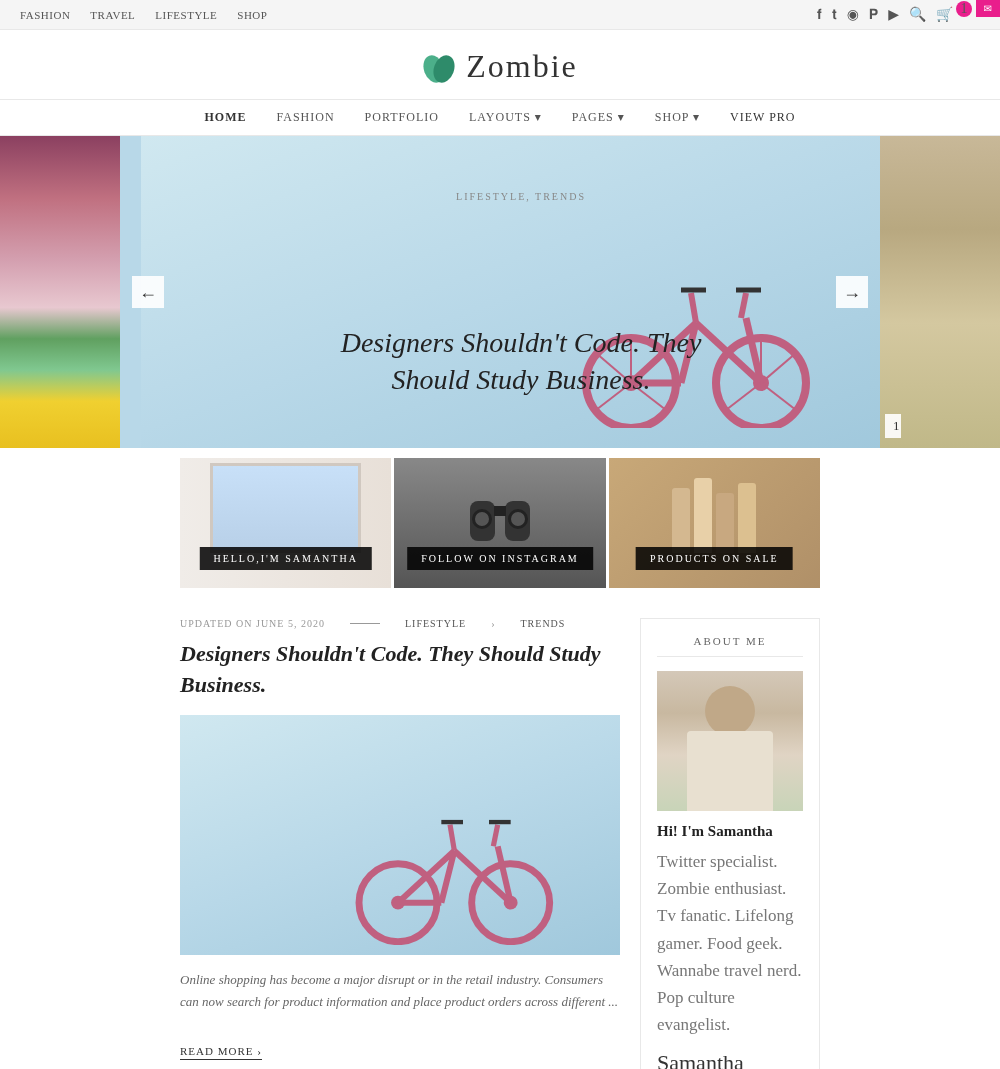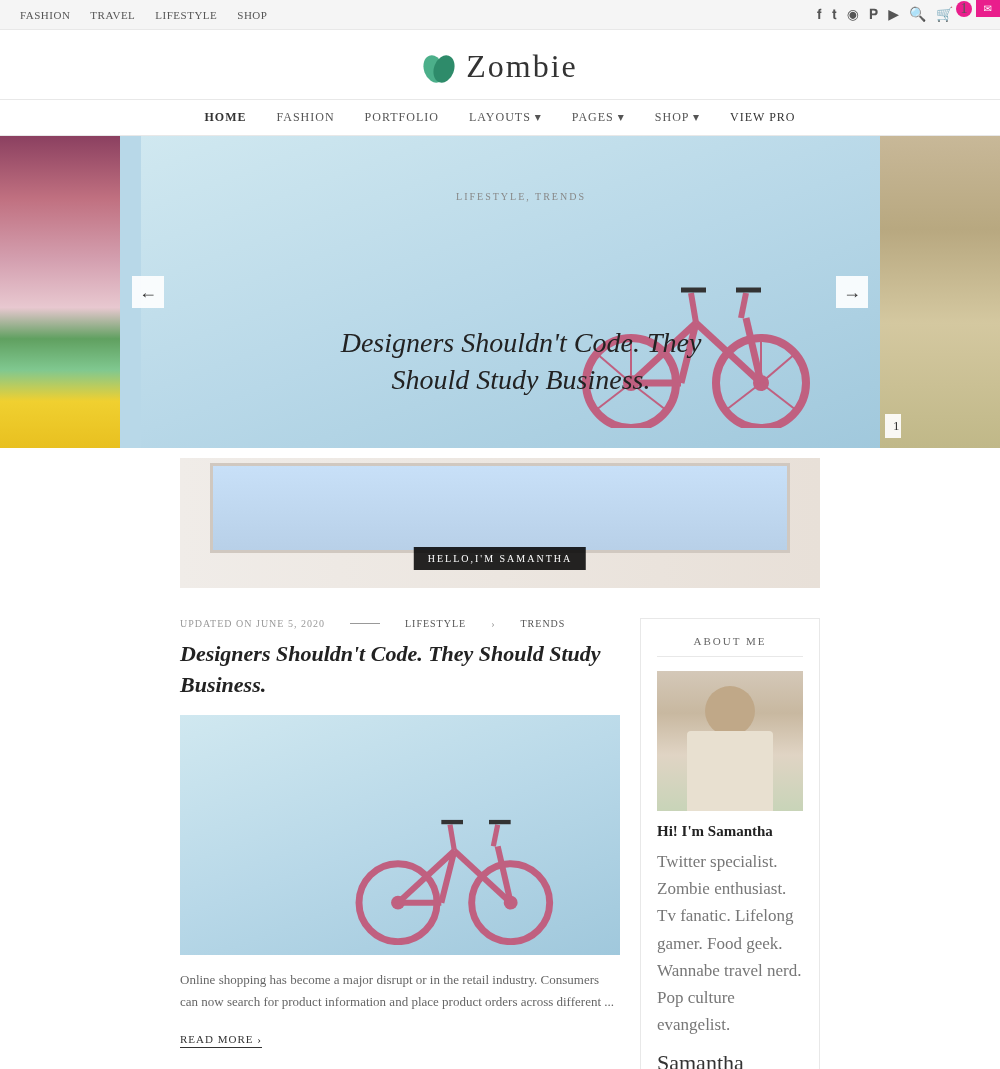--- a/index.html
+++ b/index.html
@@ -222,21 +222,22 @@
       height: 240px;
       background: linear-gradient(135deg, #c8dce8 0%, #a8c8d8 40%, #90b8cc 100%);
       margin-bottom: 14px;
       position: relative;
       overflow: hidden;
     }
     .article-excerpt {
       font-size: 13px;
       color: #666;
       line-height: 1.7;
-      margin-bottom: 16px;
+      margin-bottom: 28px;
+      font-style: italic;
     }
     .read-more {
       font-size: 11px;
       text-transform: uppercase;
       letter-spacing: 1px;
       color: #333;
       text-decoration: none;
       border-bottom: 1px solid #333;
       padding-bottom: 2px;
     }
@@ -439,20 +440,45 @@
   <div class="hero-arrow hero-arrow-right">→</div>
 </div>
 
 <div class="banners">
   <div class="banner-item banner-1">
 
     <div style="position:absolute;inset:0;background:linear-gradient(to right,#f0ece8 0%,#e8e0d8 100%);">
       <div style="position:absolute;top:5px;left:30px;right:30px;bottom:35px;background:linear-gradient(to bottom,#c8e0f8 0%,#b8d0e8 100%);border:3px solid #d0c8c0;"></div>
     </div>
     <div class="banner-label">HELLO,I'M SAMANTHA</div>
+  </div>
+  <div class="banner-item banner-2">
+    <div style="position:absolute;inset:0;background:linear-gradient(to bottom,#888 0%,#555 100%);display:flex;align-items:center;justify-content:center;">
+
+      <div style="width:60px;height:45px;position:relative;">
+        <div style="width:25px;height:40px;background:#333;border-radius:8px;position:absolute;left:0;top:0;"></div>
+        <div style="width:25px;height:40px;background:#333;border-radius:8px;position:absolute;right:0;top:0;"></div>
+        <div style="width:12px;height:10px;background:#222;position:absolute;left:50%;transform:translateX(-50%);top:5px;"></div>
+        <div style="width:20px;height:20px;background:#555;border-radius:50%;border:3px solid #222;position:absolute;left:2px;top:8px;"></div>
+        <div style="width:20px;height:20px;background:#555;border-radius:50%;border:3px solid #222;position:absolute;right:2px;top:8px;"></div>
+      </div>
+    </div>
+    <div class="banner-label">FOLLOW ON INSTAGRAM</div>
+  </div>
+  <div class="banner-item banner-3">
+    <div style="position:absolute;inset:0;background:linear-gradient(135deg,#c8a878 0%,#b09068 100%);">
+
+      <div style="display:flex;justify-content:center;align-items:flex-end;height:100%;gap:4px;padding-bottom:35px;">
+        <div style="width:18px;height:65px;background:#d4b890;border-radius:3px 3px 0 0;"></div>
+        <div style="width:18px;height:75px;background:#e8d0a8;border-radius:3px 3px 0 0;"></div>
+        <div style="width:18px;height:60px;background:#c8a880;border-radius:3px 3px 0 0;"></div>
+        <div style="width:18px;height:70px;background:#dcc090;border-radius:3px 3px 0 0;"></div>
+      </div>
+    </div>
+    <div class="banner-label">PRODUCTS ON SALE</div>
   </div>
 </div>
 
 <div class="content-area">
 
   <div class="main-content">
     <div class="article-meta">
       <span>UPDATED ON JUNE 5, 2020</span>
       <span class="divider"></span>
       <span class="cat">LIFESTYLE</span>

